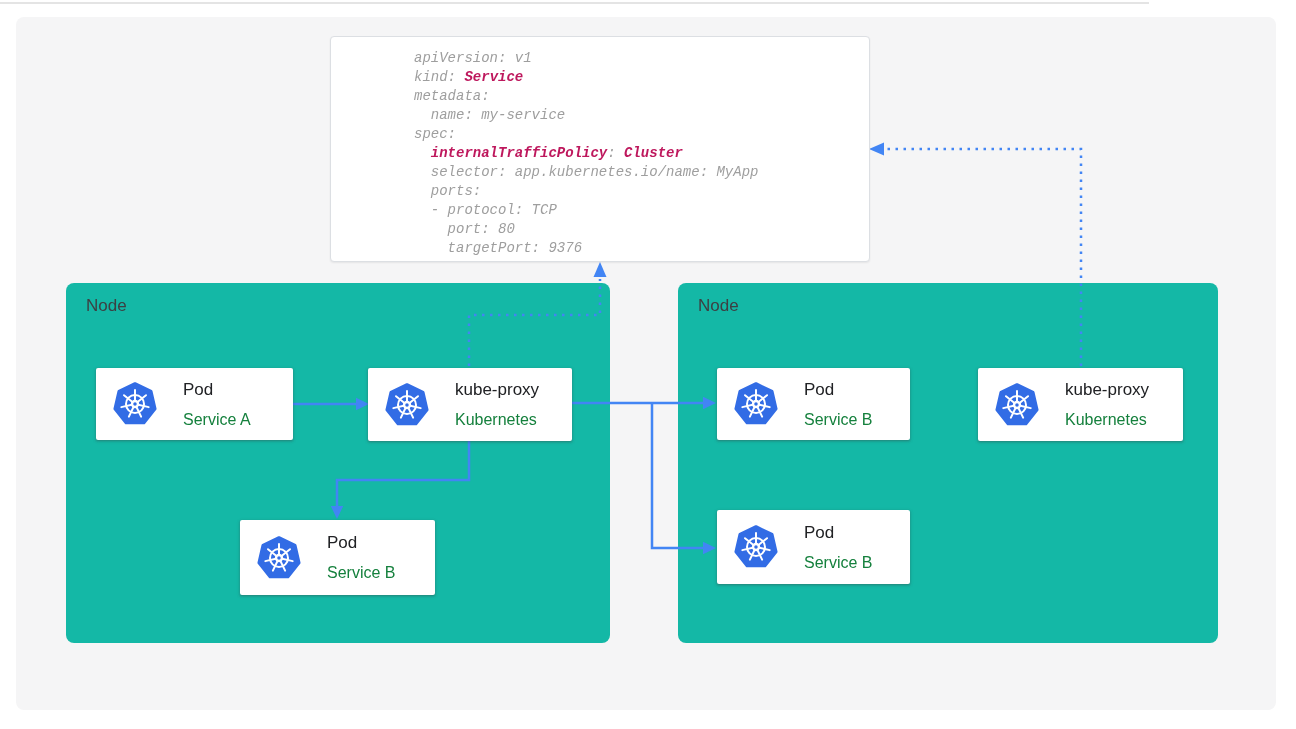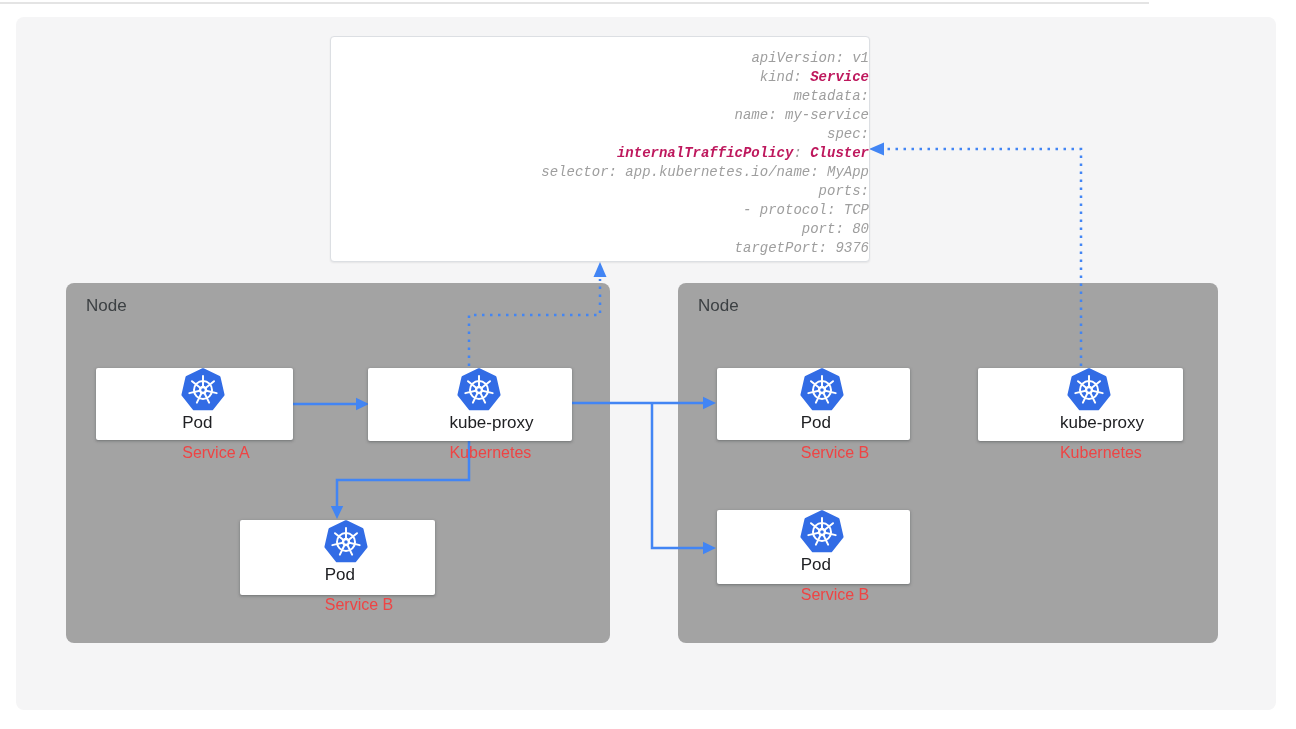--- a/index.html
+++ b/index.html
@@ -27,41 +27,40 @@
   }
   
   .yaml-card {
     position: absolute;
     left: 330px; top: 36px;
     width: 540px; height: 226px;
     background: #ffffff;
     border: 1px solid #dcdfe3;
     border-radius: 4px;
     box-shadow: 0 1px 2px rgba(0,0,0,0.07);
-    text-align: right;
   }
   .code {
     padding: 12px 0 0 83px;
     font-family: "Liberation Mono", monospace;
     font-style: italic;
     font-size: 14px;
     line-height: 19px;
     color: #9e9e9e;
     white-space: pre;
   }
   .code-bold {
     color: #be185d;
     font-weight: bold;
   }
   
   .node {
     position: absolute;
     top: 283px;
     height: 360px;
-    background: #a3a3a3;
+    background: #14b8a6;
     border-radius: 8px;
   }
   .node-left  { left: 66px;  width: 544px; }
   .node-right { left: 678px; width: 540px; }
   .node-label {
     position: absolute;
     left: 20px; top: 13px;
     font-size: 17px;
     color: #3c4043;
   }
@@ -74,39 +73,38 @@
   }
   
   .card {
     position: absolute;
     background: #ffffff;
     border-radius: 2px;
     box-shadow: 0 1px 2px rgba(60,64,67,0.30), 0 1px 3px 1px rgba(60,64,67,0.15);
     display: flex;
     align-items: center;
     padding-left: 17px;
-    flex-direction: column;
   }
   .card-pod-a  { left: 96px;  top: 368px; width: 197px; height: 72px; }
   .card-kp-l   { left: 368px; top: 368px; width: 204px; height: 73px; }
   .card-pod-bl { left: 240px; top: 520px; width: 195px; height: 75px; }
   .card-pod-r1 { left: 717px; top: 368px; width: 193px; height: 72px; }
   .card-pod-r2 { left: 717px; top: 510px; width: 193px; height: 74px; }
   .card-kp-r   { left: 978px; top: 368px; width: 205px; height: 73px; }
   .k8s-icon { width: 44px; height: 44px; flex: 0 0 44px; }
   .card-text { margin-left: 26px; }
   .card-title {
     font-size: 17px;
     font-weight: 500;
     color: #202124;
     line-height: 21px;
   }
   .card-sub {
     font-size: 16px;
-    color: #ef4444;
+    color: #15803d;
     line-height: 20px;
     margin-top: 10px;
   }
   .hidden-defs { position: absolute; width: 0; height: 0; overflow: hidden; }
 </style>
 </head>
 <body>
 
 <svg class="hidden-defs" aria-hidden="true">
   <defs>

